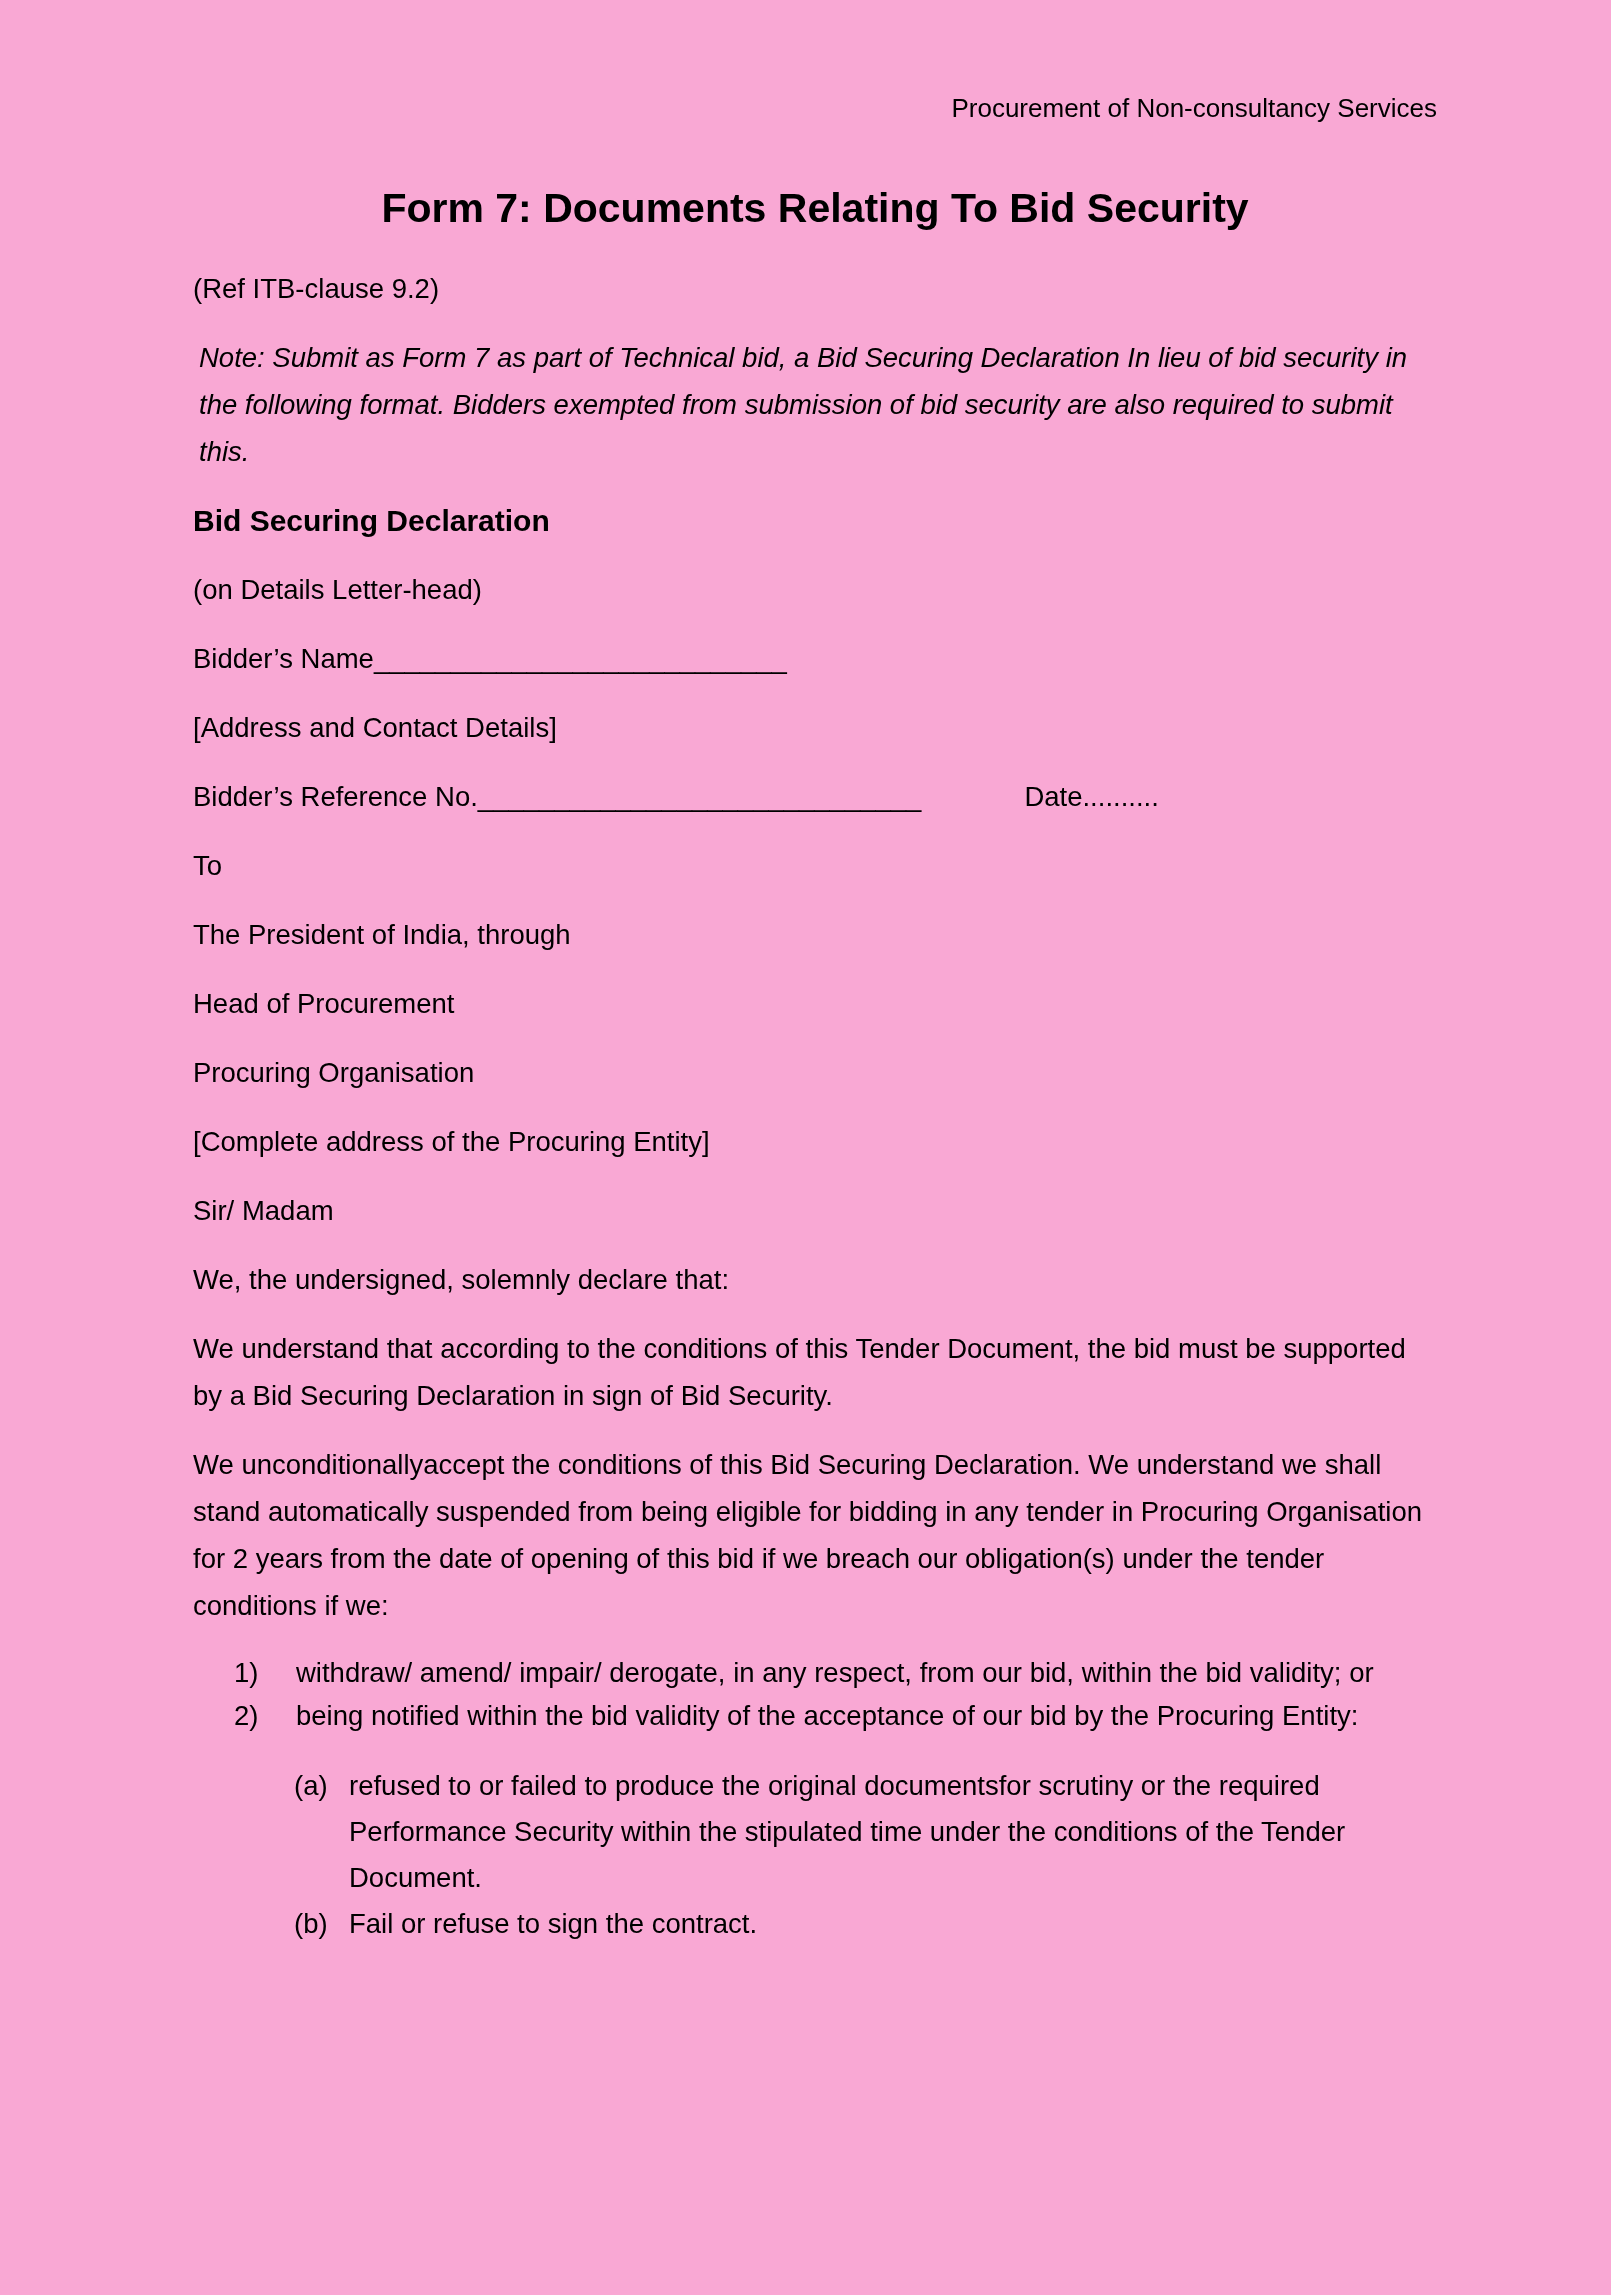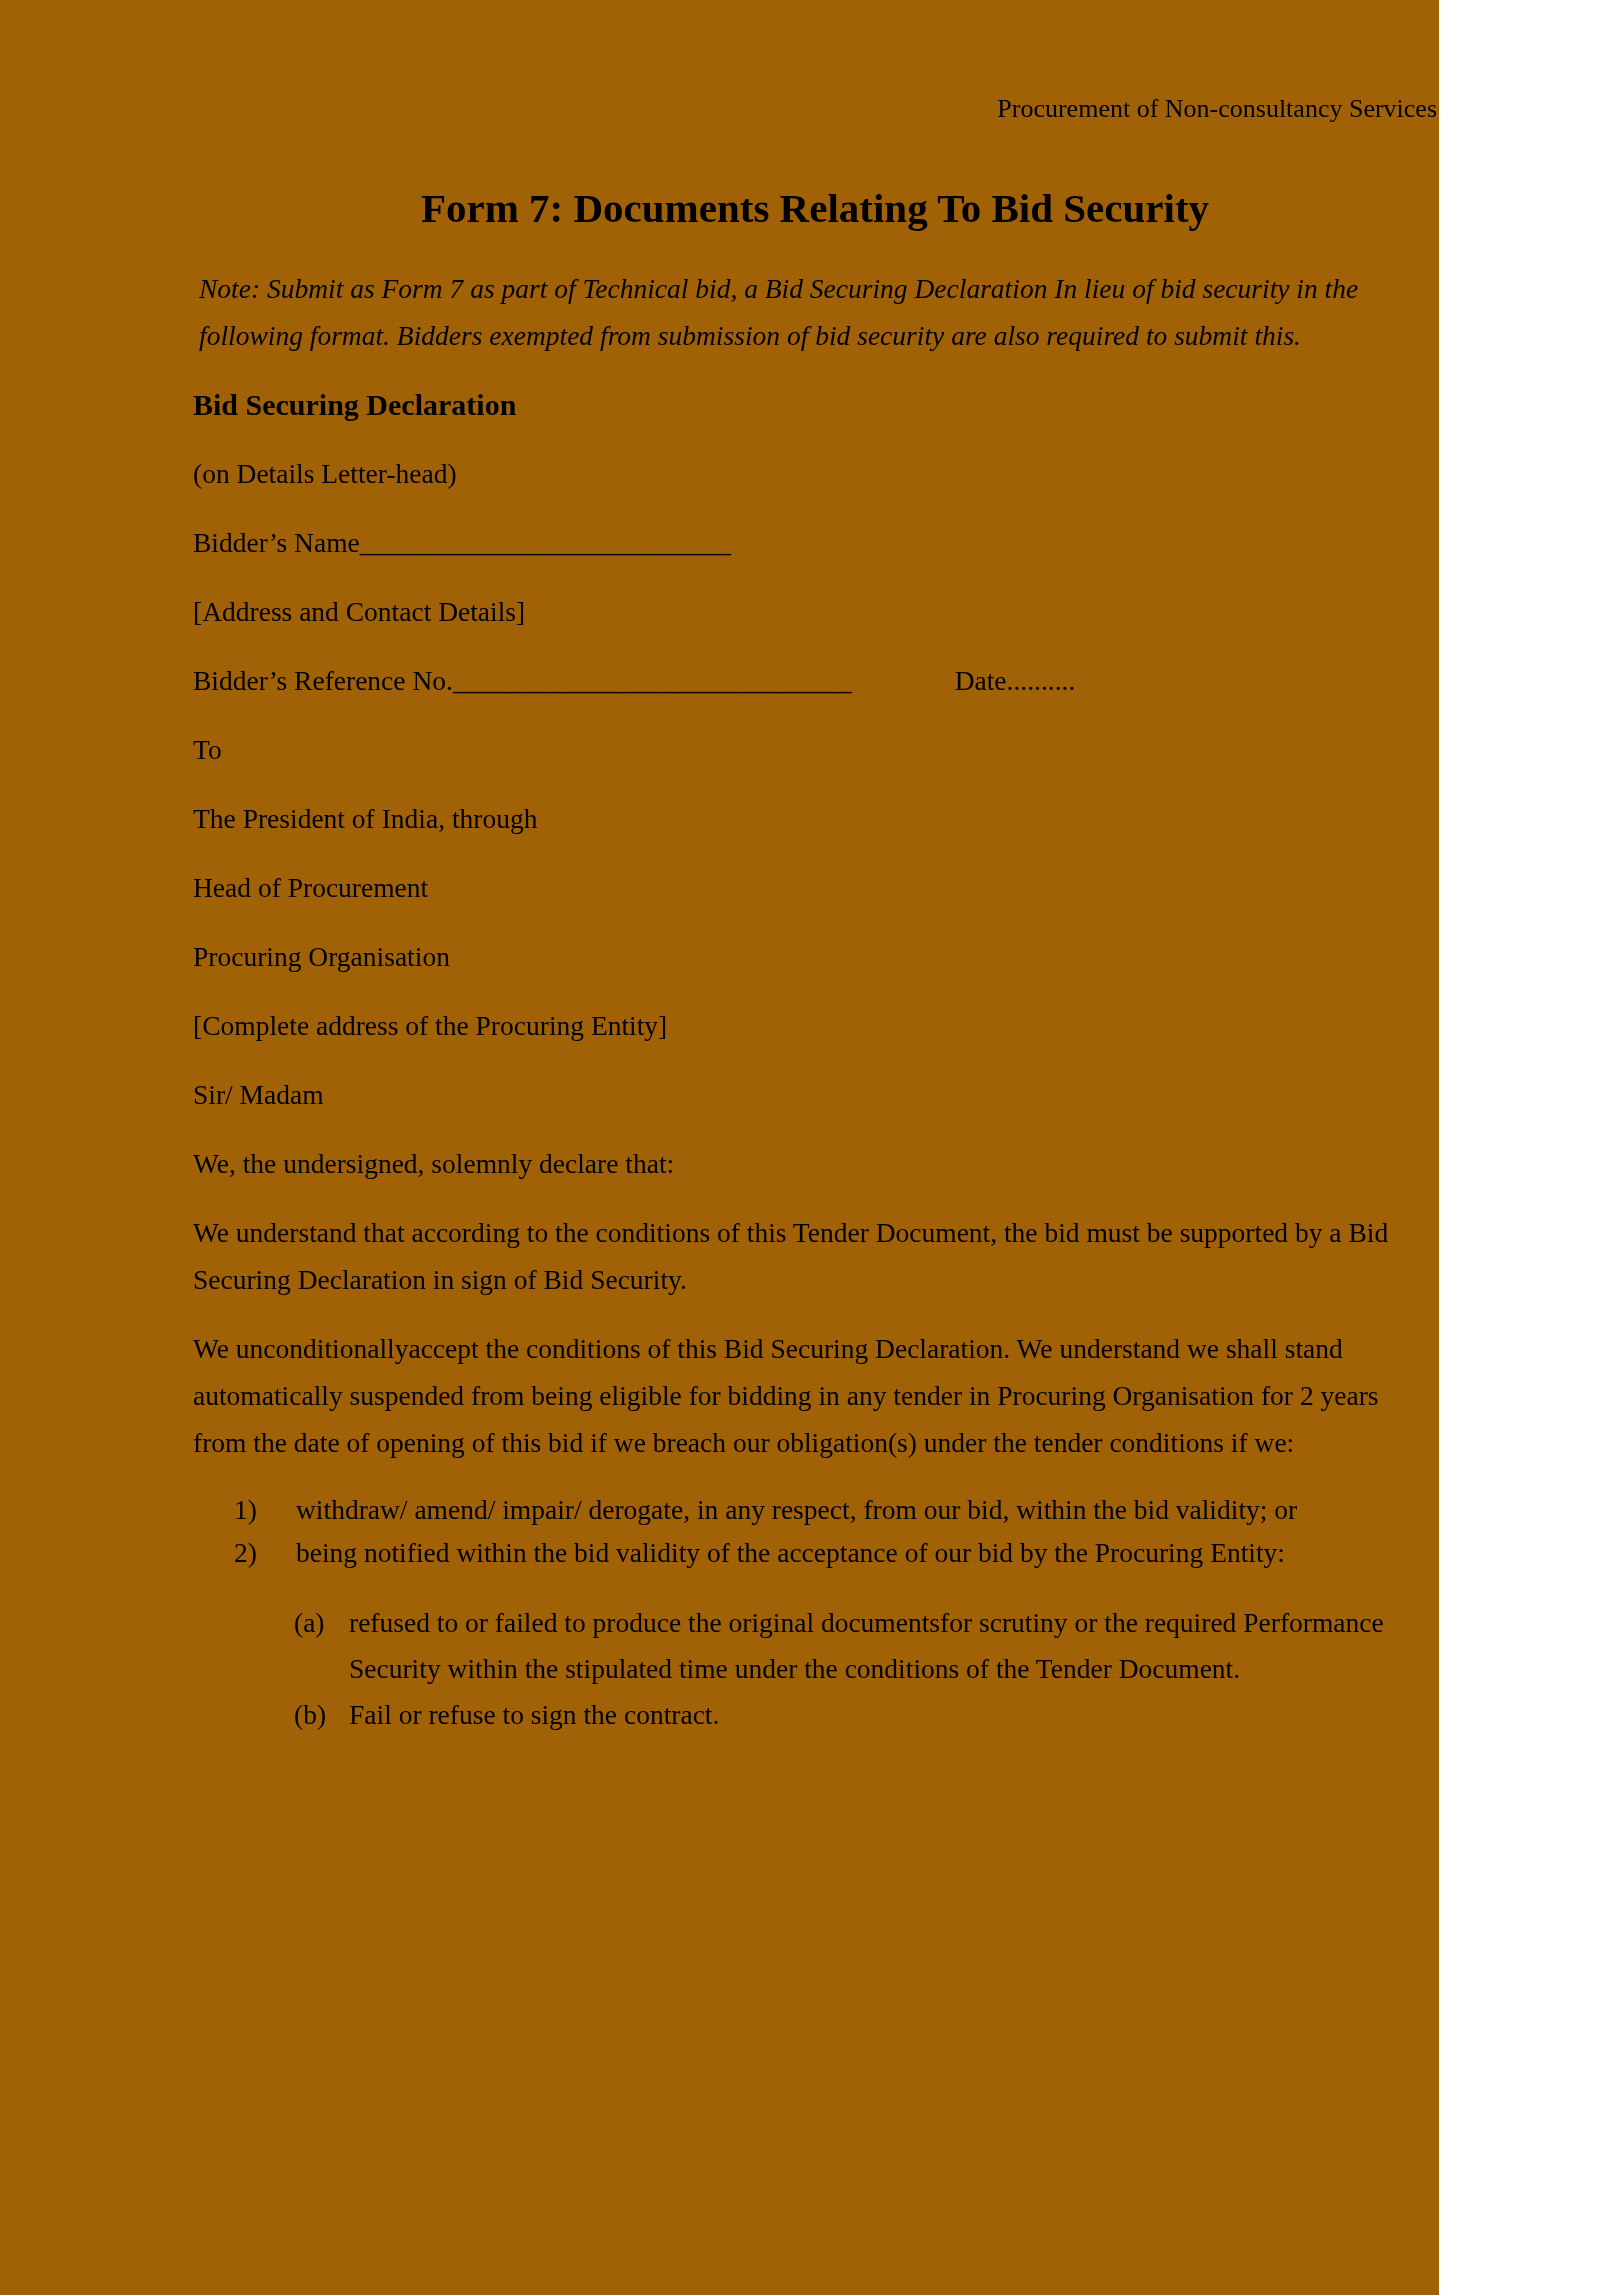--- a/index.html
+++ b/index.html
@@ -2,25 +2,25 @@
 <html style="font-size:10.5px"><head>
 <meta charset="utf-8">
 <style>
   html, body {
     margin: 0;
     padding: 0;
     background: #ffffff;
   }
   .page {
     position: relative;
-    width: 1439px;
+    width: 1611px;
     height: 2295px;
-    background: #a16207;
+    background: #f9a8d4;
     color: #000000;
-    font-family: Liberation Serif, serif;
+    font-family: Liberation Sans, sans-serif;
     overflow: hidden;
   }
   .content {
     position: absolute;
     left: 193px;
     top: 93px;
     width: 1244px;
   }
   .running-header {
     font-size: 26px;
@@ -96,20 +96,21 @@
 </head>
 <body>
 
 <div class="page">
   <div class="content">
 
     <p class="running-header">Procurement of Non-consultancy Services</p>
 
     <h1 class="doc-title">Form 7: Documents Relating To Bid Security</h1>
 
+    <p class="body-line">(Ref ITB-clause 9.2)</p>
 
     <p class="body-line note">Note: Submit as Form 7 as part of Technical bid, a Bid Securing Declaration In lieu of bid security in the following format. Bidders exempted from submission of bid security are also required to submit this.</p>
 
     <h2 class="section-title">Bid Securing Declaration</h2>
 
     <p class="body-line">(on Details Letter-head)</p>
 
     <p class="body-line"><span>Bidder’s Name</span><span>___________________________</span></p>
 
     <p class="body-line">[Address and Contact Details]</p>

